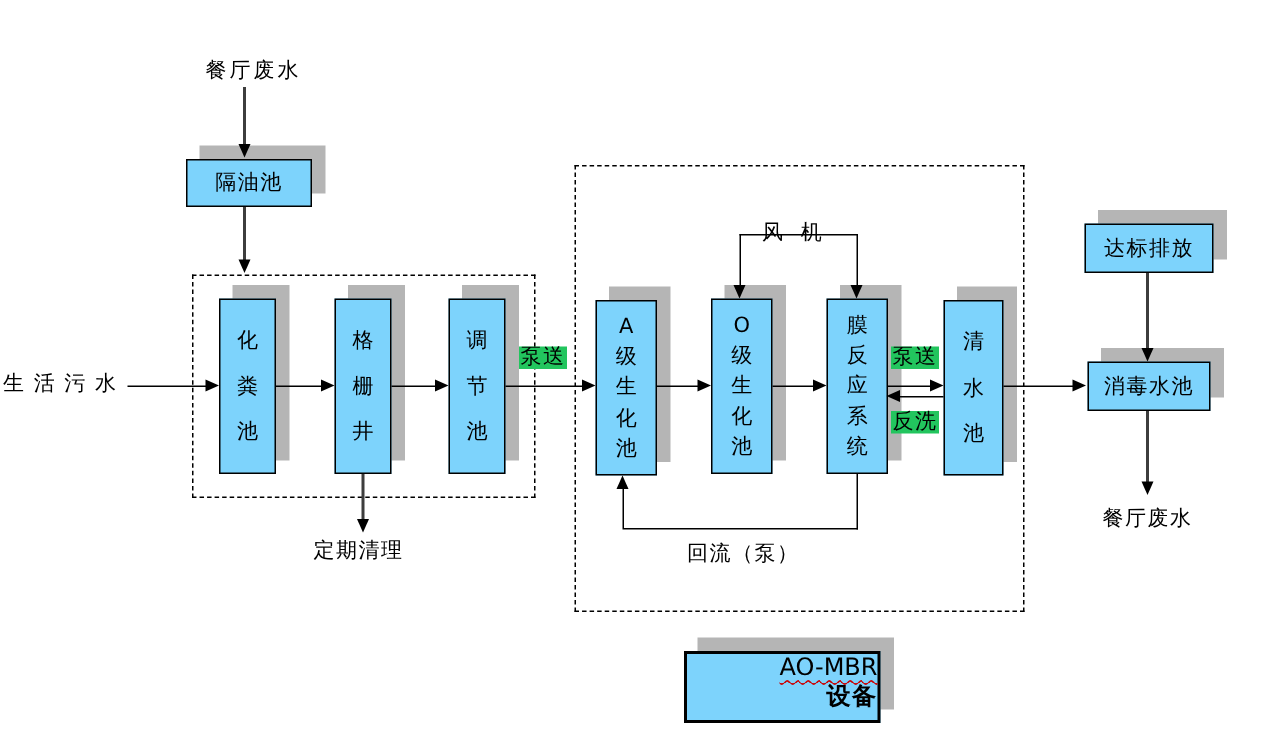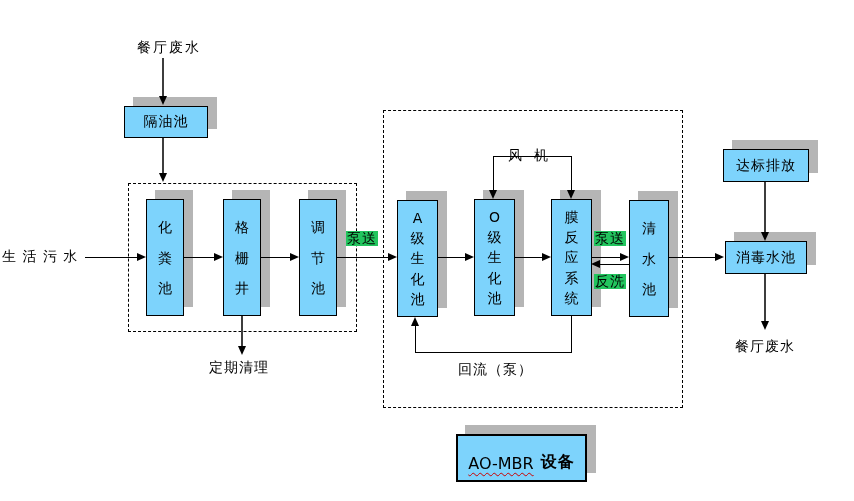--- a/index.html
+++ b/index.html
@@ -13,21 +13,21 @@
   .node{
     position:absolute;background:#7dd3fc;border:1px solid #000;box-sizing:border-box;
     box-shadow:9px -9px 0 #b5b5b5;
     display:flex;align-items:center;justify-content:center;
     font-size:14px;letter-spacing:1px;text-align:center;
   }
   
   .vnode{flex-direction:column;justify-content:space-evenly;letter-spacing:0;padding:4px 0;}
   .vnode div{line-height:1;}
   
-  .title-node{border-width:2px;align-items:flex-end;padding-bottom:7px;font-size:16px;letter-spacing:0;}
+  .title-node{border-width:2px;align-items:flex-end;padding-bottom:7px;font-size:16px;letter-spacing:0;flex-direction:column;}
   .title-node .en{text-decoration:underline;text-decoration-style:wavy;text-decoration-color:#cc0000;text-decoration-thickness:1px;text-underline-offset:3px;}
   .title-node .cn{margin-left:7px;letter-spacing:1px;font-weight:bold;}
   
   .lbl{position:absolute;font-size:14px;line-height:15px;letter-spacing:1px;white-space:pre;background:transparent;}
   .lbl.bg{background:#22c55e;padding:0 1px;}
   
   .hl{position:absolute;height:1px;background:#000;}
   .vl{position:absolute;width:1px;background:#000;}
   .vl2{position:absolute;width:2px;background:#3d3d3d;}
   

